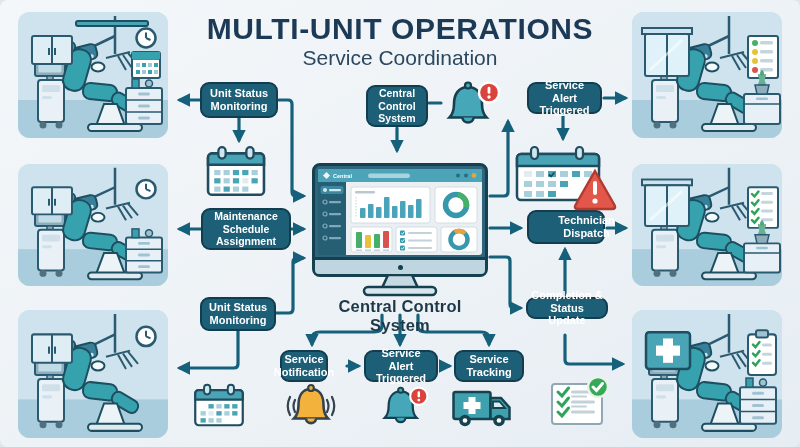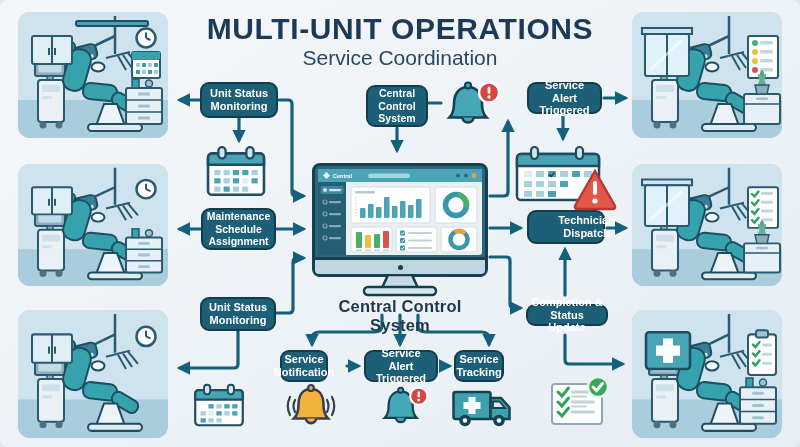--- a/index.html
+++ b/index.html
@@ -255,27 +255,27 @@
       <path marker-end="url(#arr)" d="M400,315 V344"></path>
       <path marker-end="url(#arr)" d="M418,315 V326 Q418,332 426,332 H481 Q489,332 489,338 V344"></path>
       <path marker-end="url(#arr)" d="M347,366 H358"></path>
       <path marker-end="url(#arr)" d="M441,366 H449"></path>
     </g>
   </svg>
 
   <div class="node" style="left:200px;top:82px;width:78px;height:36px;">Unit Status Monitoring</div>
   <div class="node" style="left:366px;top:85px;width:62px;height:42px;font-size:10.5px;">Central Control System</div>
   <div class="node" style="left:527px;top:82px;width:75px;height:32px;">Service Alert Triggered</div>
-  <div class="node" style="left:201px;top:208px;width:75px;height:42px;font-size:10.5px;">Maintenance Schedule Assignment</div>
+  <div class="node" style="left:201px;top:208px;width:90px;height:42px;font-size:10.5px;">Maintenance Schedule Assignment</div>
   <div class="node" style="left:200px;top:297px;width:76px;height:34px;">Unit Status Monitoring</div>
   <div class="node" style="left:527px;top:210px;width:78px;height:34px;padding-left:44px;">Technician Dispatch</div>
-  <div class="node" style="left:526px;top:304px;width:82px;height:22px;">Completion &amp; Status Update</div>
+  <div class="node" style="left:526px;top:297px;width:82px;height:22px;">Completion &amp; Status Update</div>
   <div class="node" style="left:280px;top:350px;width:48px;height:32px;">Service Notification</div>
   <div class="node" style="left:364px;top:350px;width:74px;height:32px;">Service Alert Triggered</div>
-  <div class="node" style="left:454px;top:350px;width:50px;height:32px;">Service Tracking</div>
+  <div class="node" style="left:454px;top:350px;width:70px;height:32px;">Service Tracking</div>
 
   <div class="monitor">
     <svg class="screen" width="164" height="86" viewBox="0 0 164 86">
       <rect width="164" height="86" rx="3" fill="#E9EFF2"></rect>
       <rect width="164" height="13" fill="#4BA4B8"></rect>
       <rect x="6" y="4" width="5" height="5" transform="rotate(45 8.5 6.5)" fill="#FFFFFF" opacity=".9"></rect>
       <text x="15" y="9" font-size="5.5" font-weight="bold" fill="#FFFFFF" font-family="Liberation Sans, sans-serif">Central</text>
       <rect x="50" y="4.5" width="42" height="4.5" rx="2.2" fill="#A9D4DE"></rect>
       <circle cx="140" cy="6.5" r="2" fill="#2B6B80"></circle>
         <circle cx="148" cy="6.5" r="2" fill="#2B6B80"></circle>

